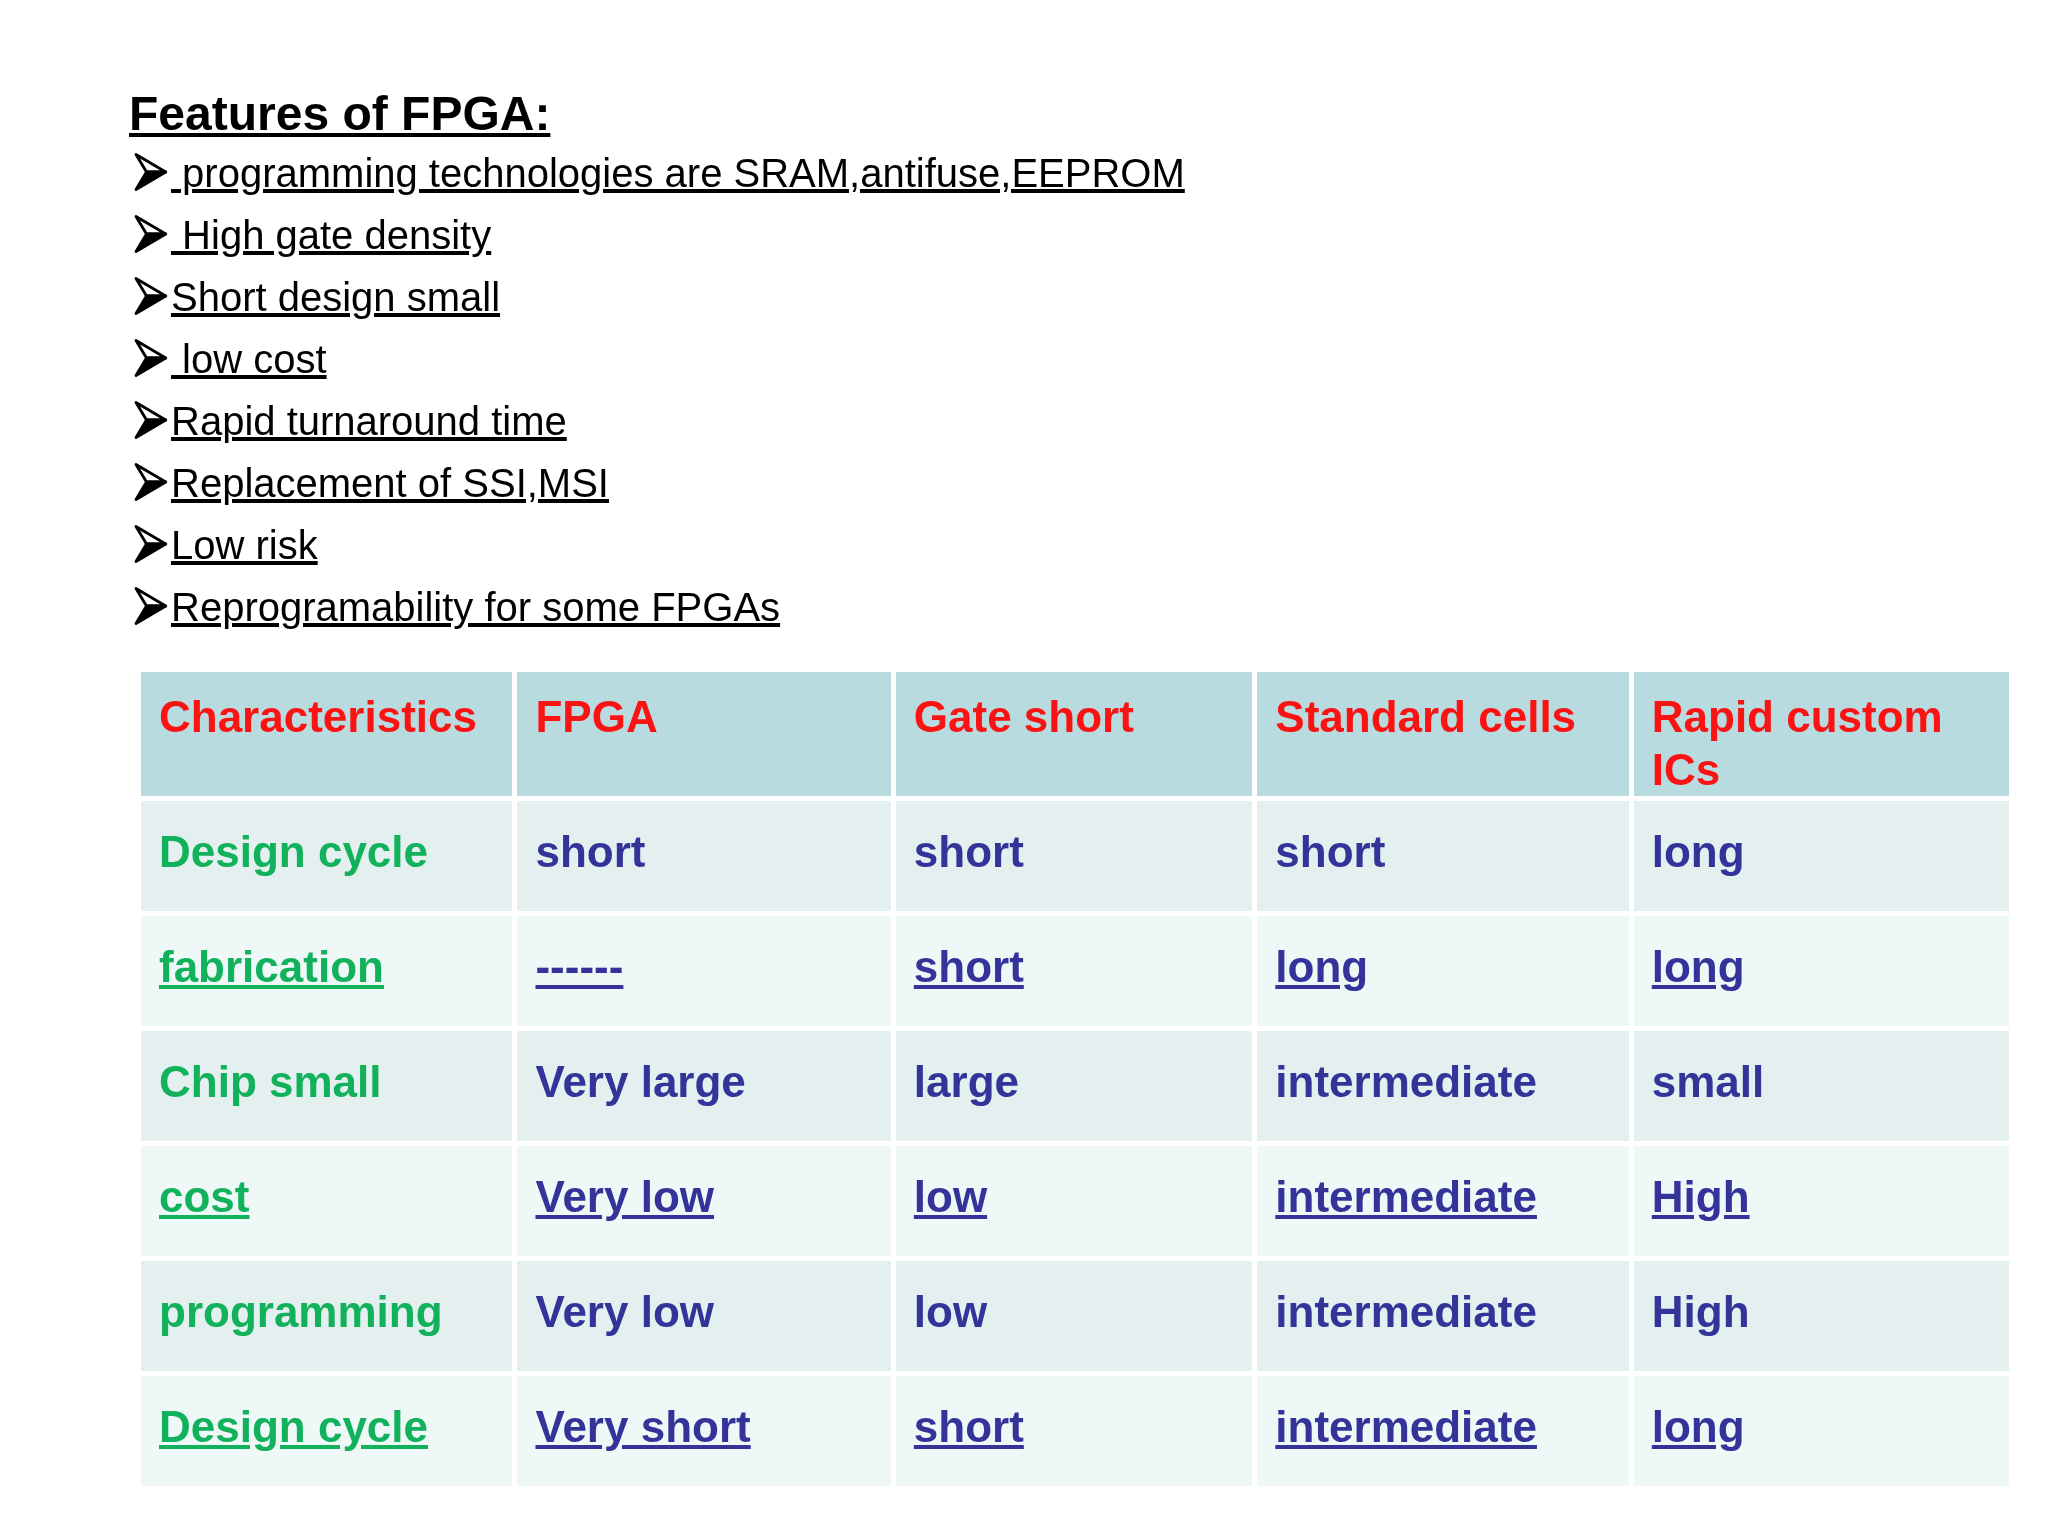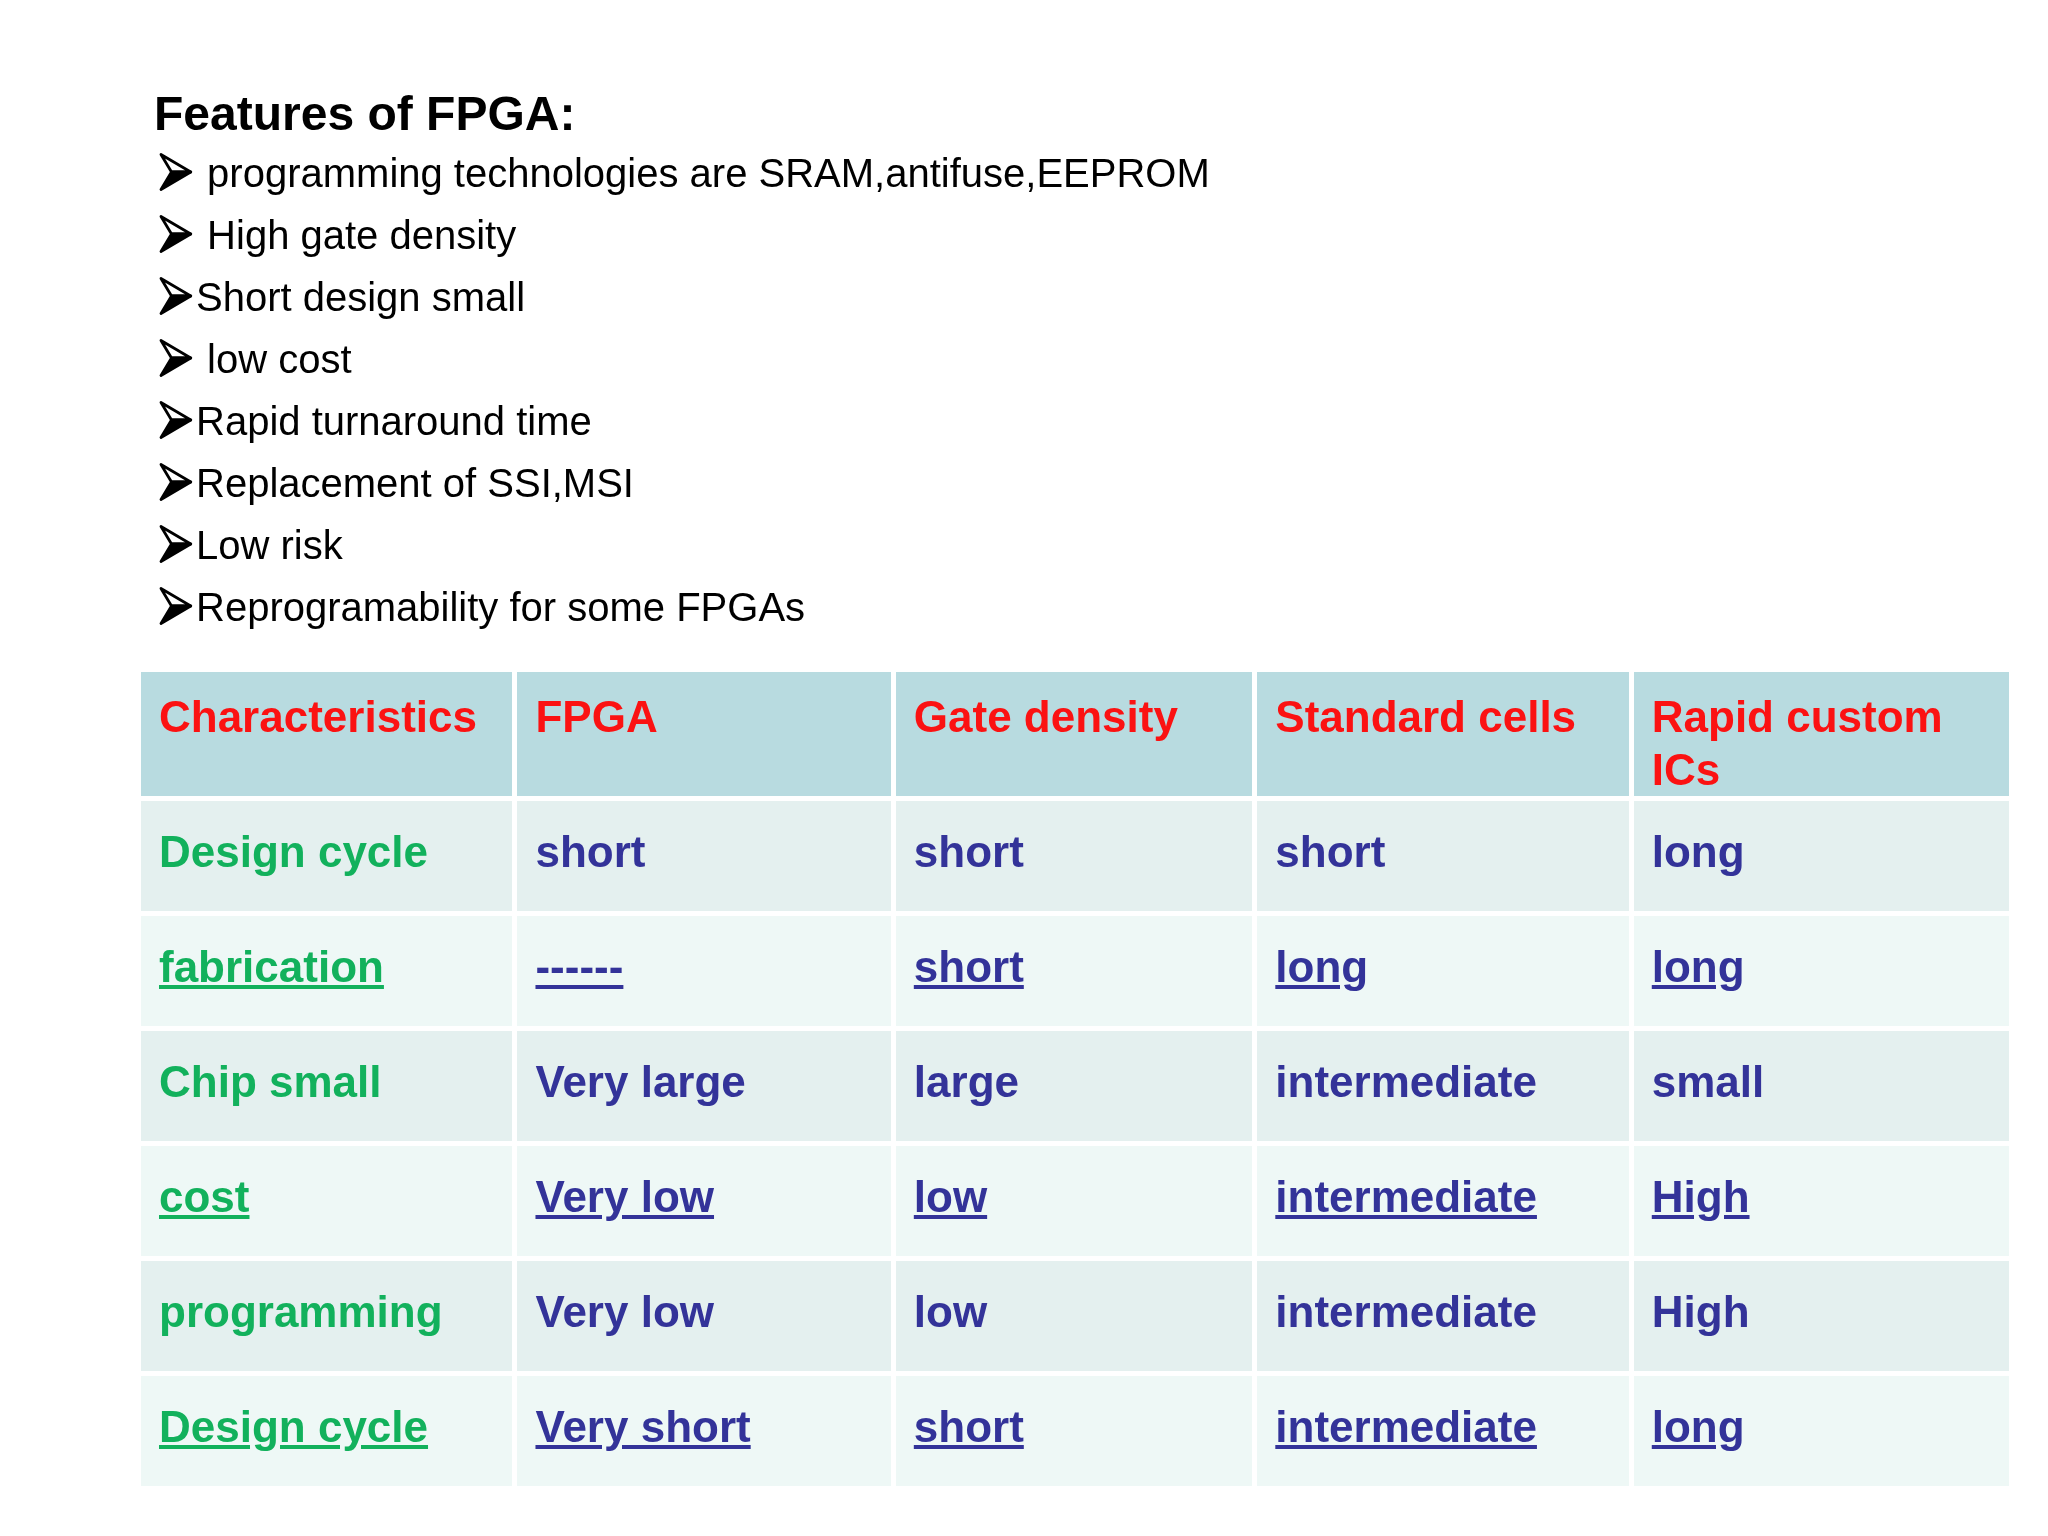--- a/index.html
+++ b/index.html
@@ -13,21 +13,21 @@
   html,body{margin:0;padding:0;background:#ffffff;}
   .slide{
     position:relative;
     width:2048px;height:1536px;
     background:#ffffff;
     overflow:hidden;
     font-family:"Liberation Sans",sans-serif;
     color:#000000;
   }
   
-  .features{position:absolute;left:154px;top:86px;}
+  .features{position:absolute;left:129px;top:86px;text-decoration:underline;}
   .features-title{
     font-size:48px;font-weight:bold;line-height:56px;color:#000000;
     white-space:pre;
   }
   .bullet-line{display:flex;align-items:flex-start;height:62px;}
   .bullet-icon{width:42px;height:46px;margin-top:7px;flex:none;}
   .bullet-icon svg{display:block;}
   .bullet-text{
     font-size:40px;line-height:62px;color:#000000;white-space:pre;
   }
@@ -146,21 +146,21 @@
       <col style="width:20.1%">
       <col style="width:20.2%">
       <col style="width:19.3%">
       <col style="width:20.1%">
       <col style="width:20.3%">
     </colgroup>
     <thead>
       <tr>
           <th>Characteristics</th>
           <th>FPGA</th>
-          <th>Gate density</th>
+          <th>Gate short</th>
           <th>Standard cells</th>
           <th>Rapid custom
 ICs</th>
         </tr>
     </thead>
     <tbody>
         <tr class="odd">
           <td class="characteristic">Design cycle</td>
           <td class="value">short</td>
           <td class="value">short</td>

